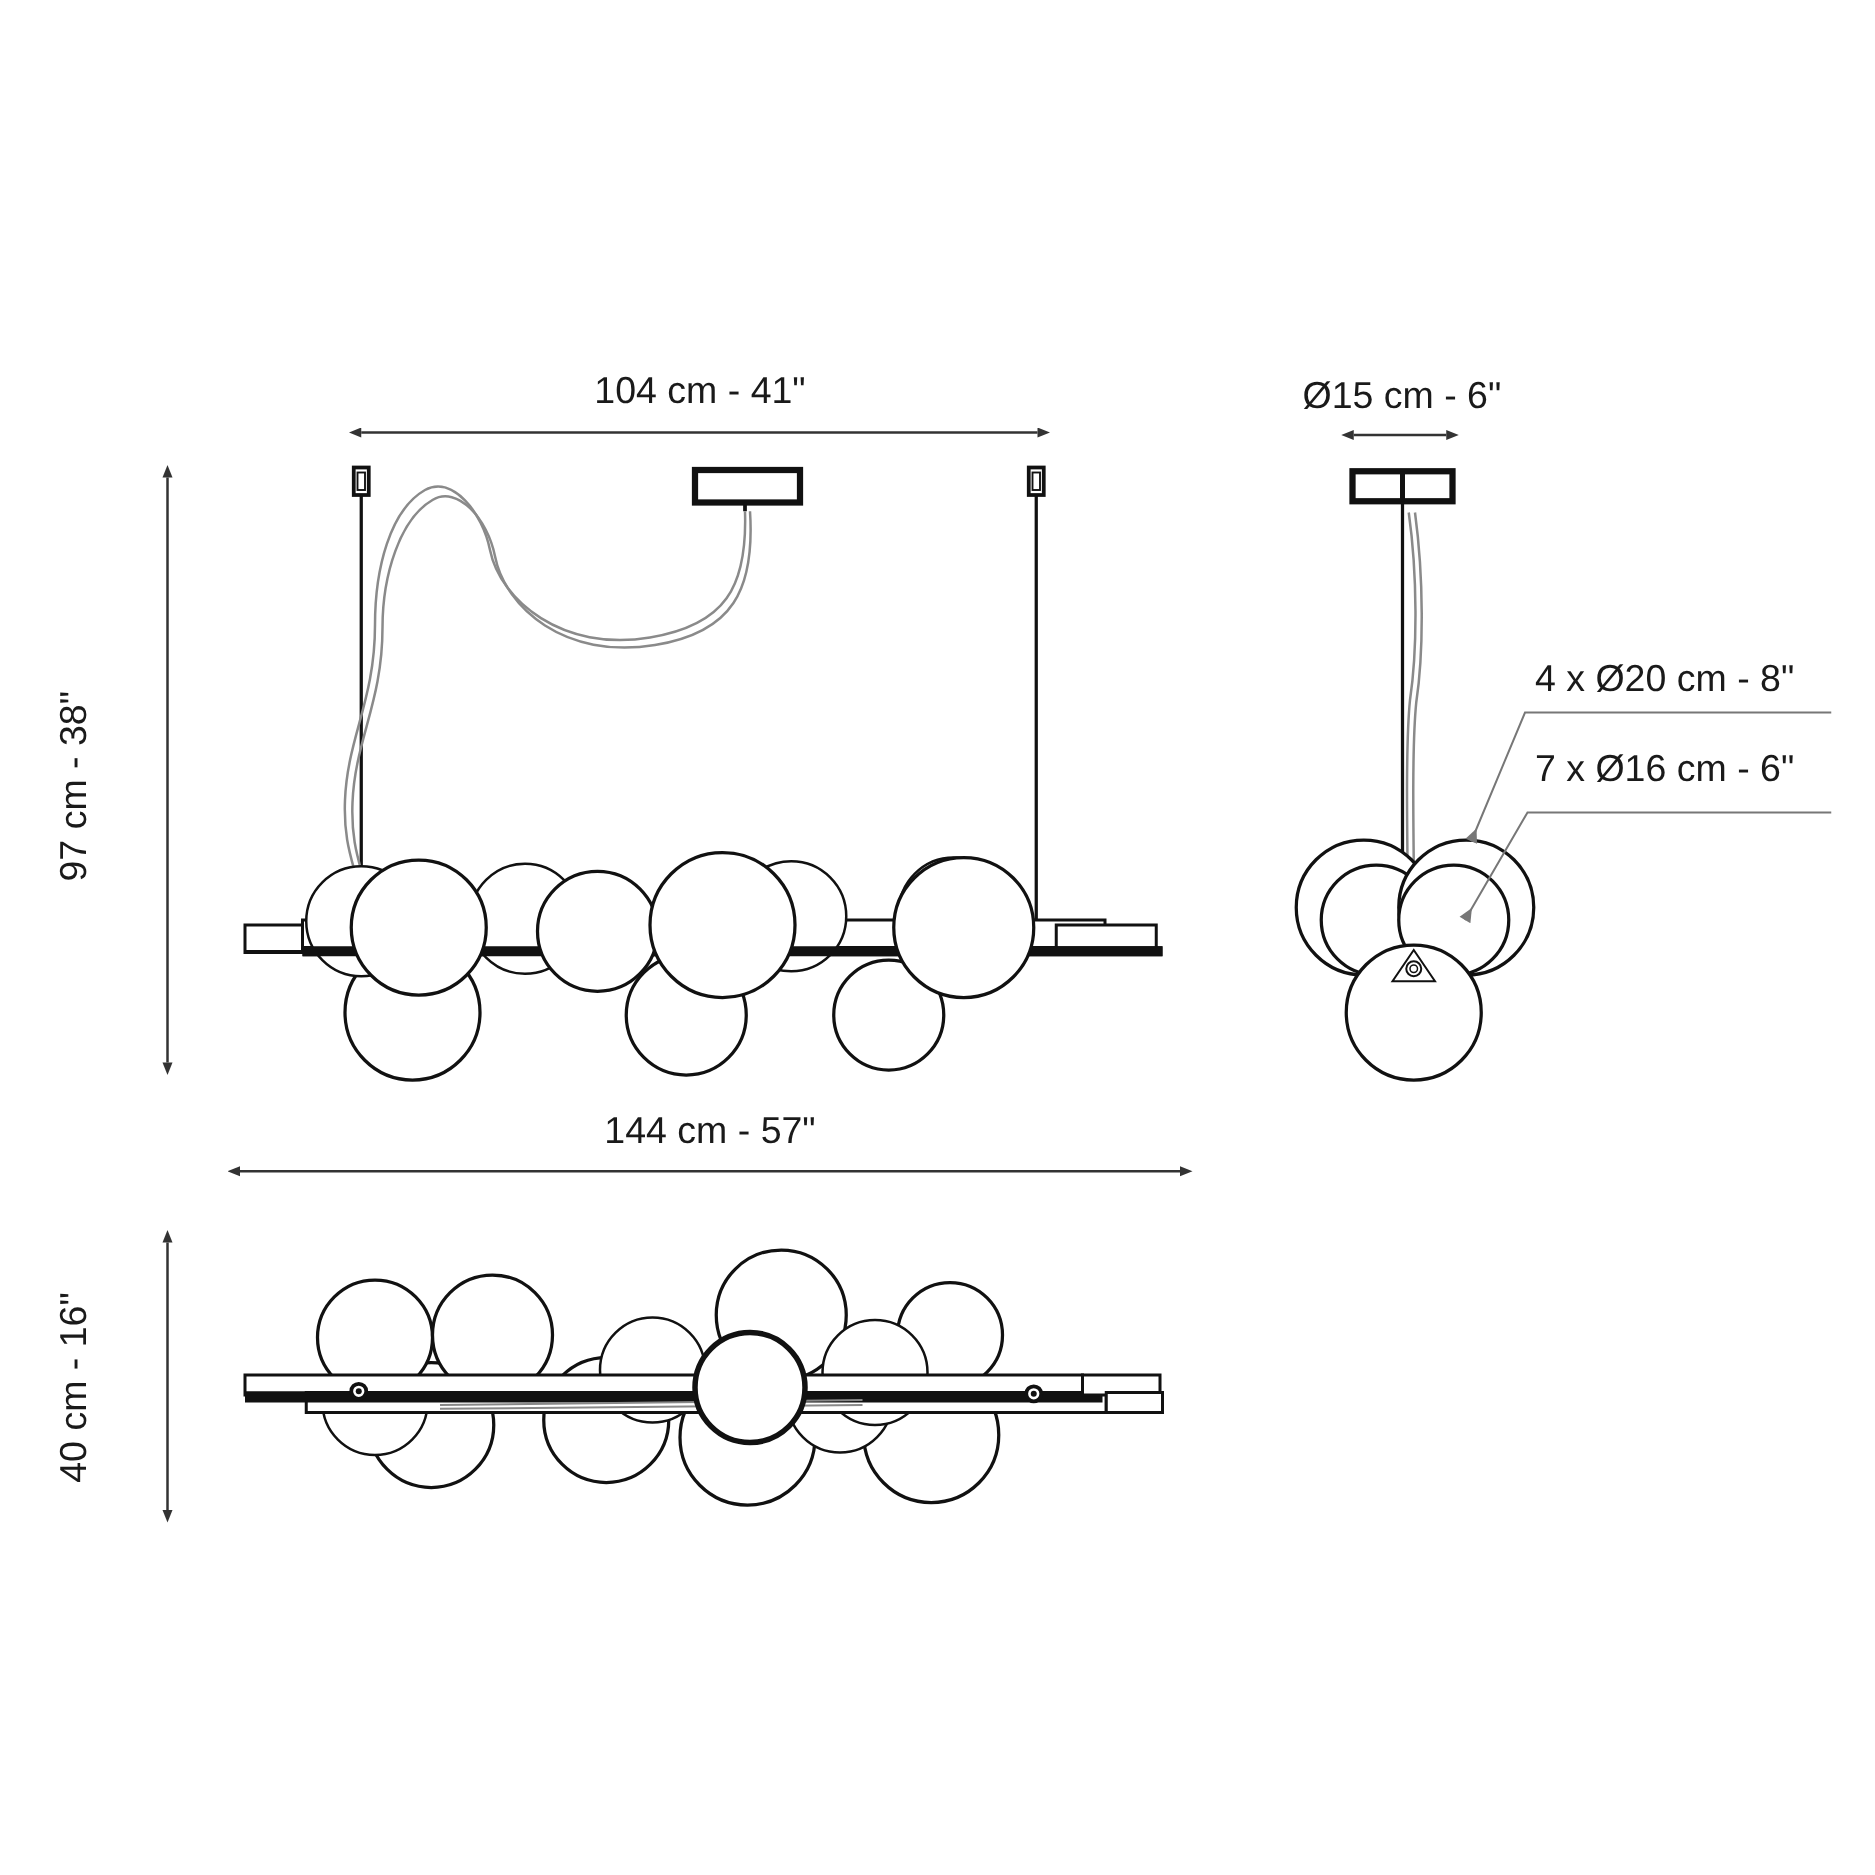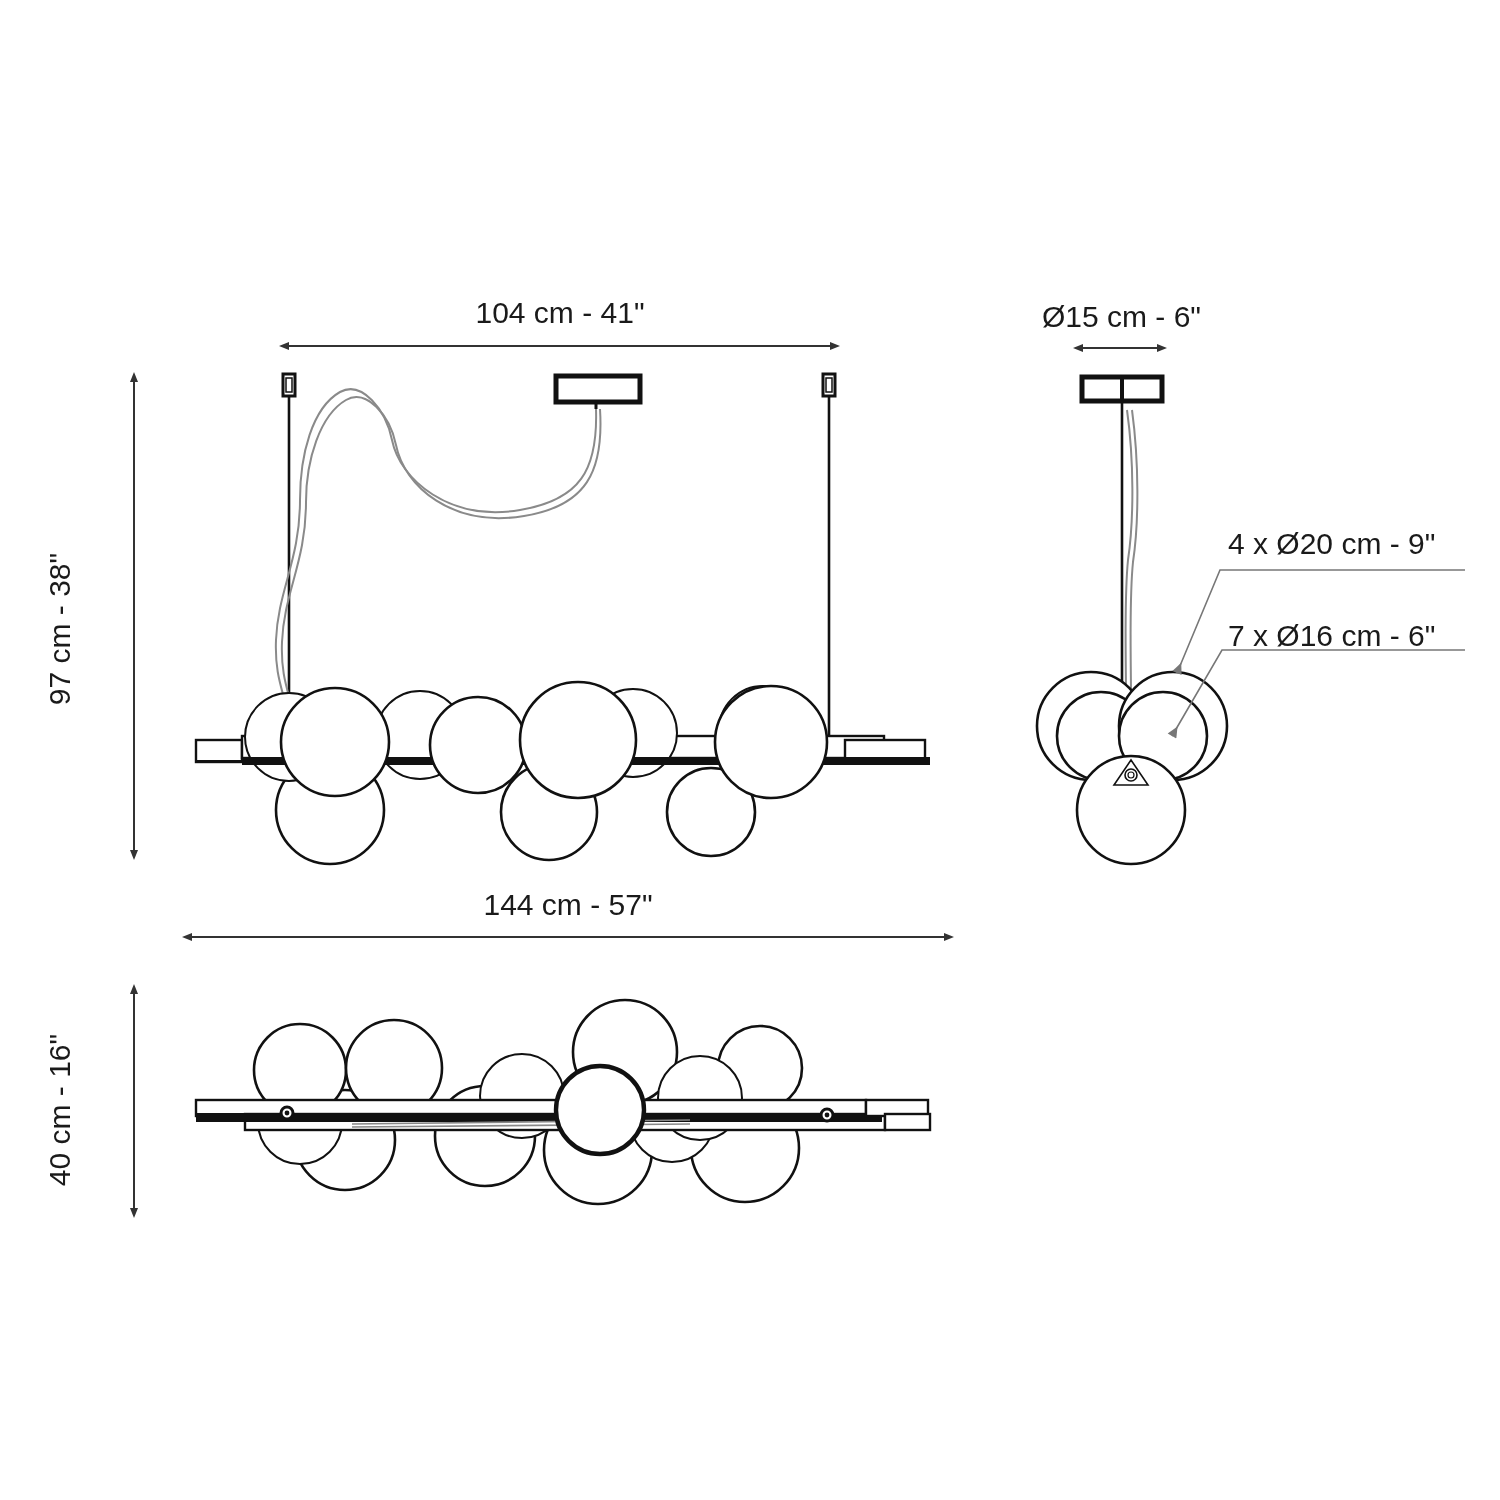--- a/index.html
+++ b/index.html
@@ -208,24 +208,24 @@
 
   <div style="position:absolute;left:0px;top:0px;">
     <div style="position:absolute;left:-120px;top:612px;width:360px;text-align:center;transform:rotate(-90deg);font-size:30px;white-space:nowrap;">97 cm - 38"</div>
   </div>
 
   <div style="position:absolute;left:1042px;top:300px;font-size:30px;white-space:nowrap;">
     <span>Ø15 cm - 6"</span>
   </div>
 
   <div style="position:absolute;left:1228px;top:527px;font-size:30px;white-space:nowrap;">
-    <span>4 x Ø20 cm - 9"</span>
-  </div>
-
-  <div style="position:absolute;left:1228px;top:619px;font-size:30px;white-space:nowrap;">
+    <span>4 x Ø20 cm - 8"</span>
+  </div>
+
+  <div style="position:absolute;left:1228px;top:599px;font-size:30px;white-space:nowrap;">
     <span>7 x Ø16 cm - 6"</span>
   </div>
 
   <div style="position:absolute;left:192px;top:888px;width:752px;text-align:center;font-size:30px;">
     <span>144 cm - 57"</span>
   </div>
 
   <div style="position:absolute;left:0px;top:0px;">
     <div style="position:absolute;left:-65px;top:1093px;width:250px;text-align:center;transform:rotate(-90deg);font-size:30px;white-space:nowrap;">40 cm - 16"</div>
   </div>

